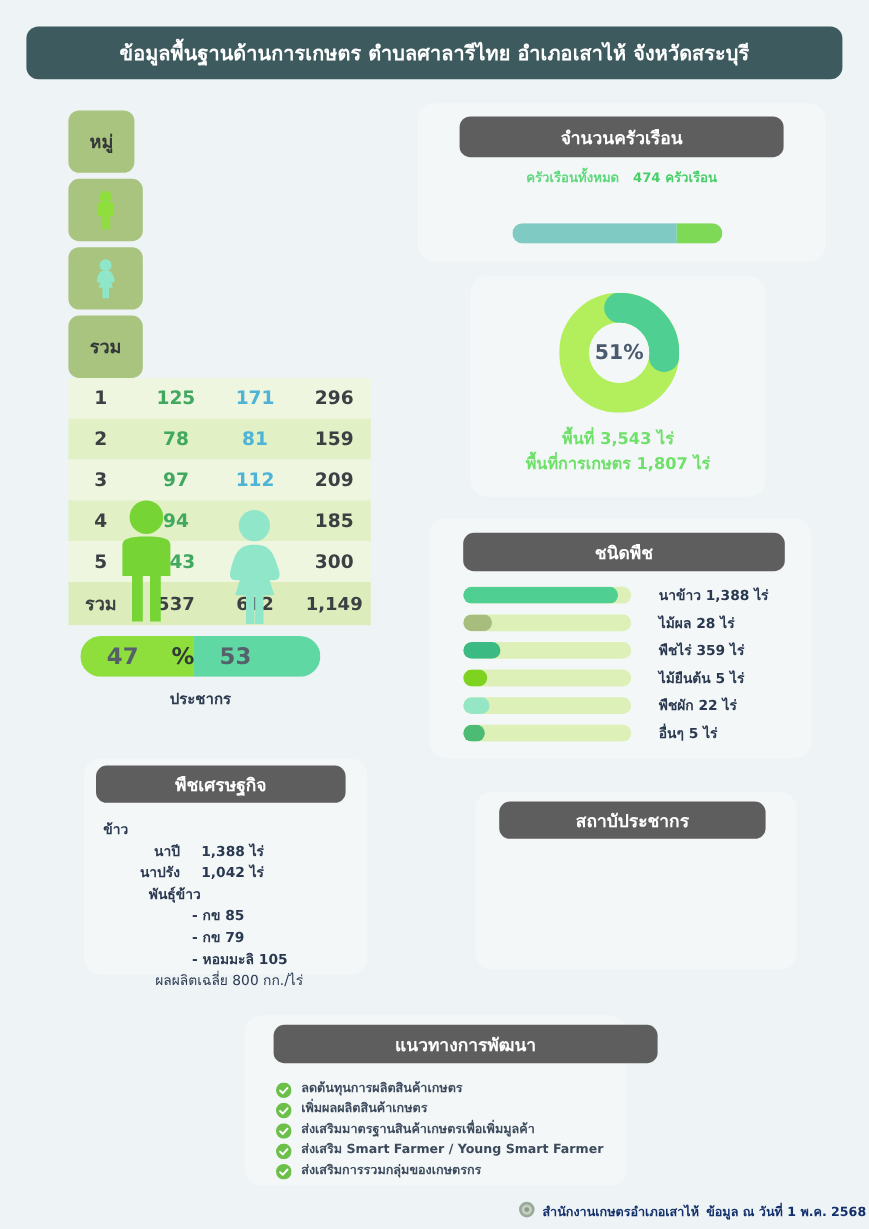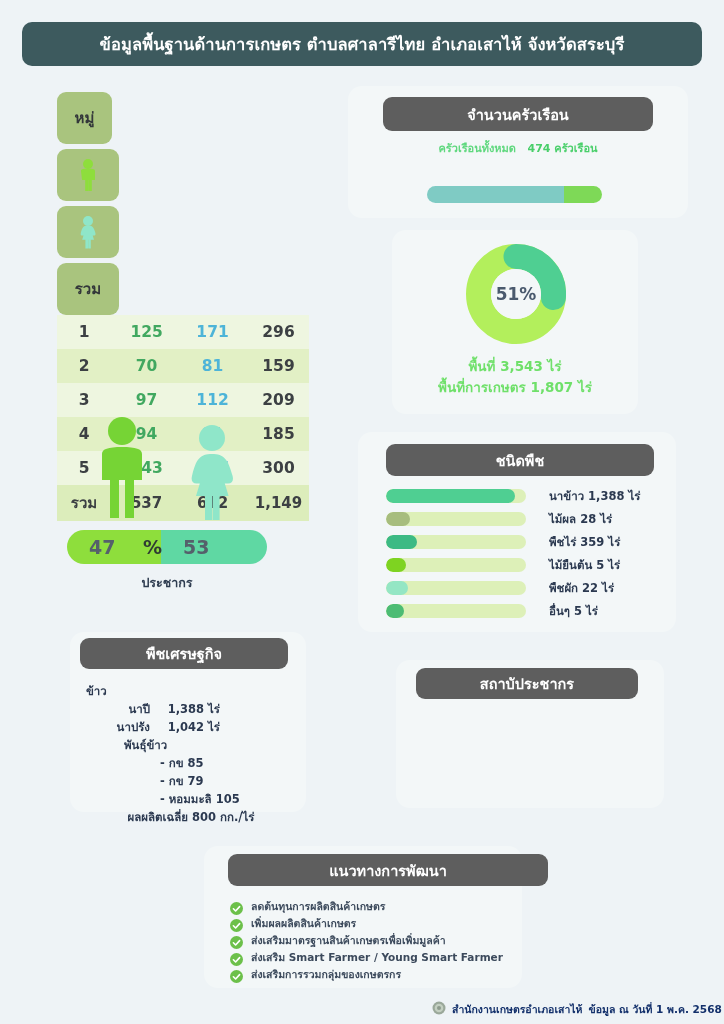--- a/index.html
+++ b/index.html
@@ -105,21 +105,21 @@
   
   .econ-card{left:70px;top:632px;width:236px;height:180px;}
   .econ-pill{position:absolute;left:80px;top:638px;width:208px;height:31px;}
   .econ-body{position:absolute;left:86px;top:682px;width:210px;color:#2b3950;}
   .econ-head{font-size:11.5px;font-weight:bold;}
   .econ-r{display:flex;font-size:11.5px;font-weight:bold;line-height:18px;}
   .econ-r .k{width:64px;text-align:right;}
   .econ-r .v{width:70px;text-align:right;}
   .econ-sub{font-size:11.5px;font-weight:bold;line-height:18px;padding-left:38px;}
   .econ-dash{font-size:11.5px;font-weight:bold;line-height:18px;padding-left:74px;}
-  .econ-last{font-size:11.5px;font-weight:bold;line-height:18px;text-align:center;width:210px;}
+  .econ-last{font-size:11.5px;font-weight:normal;line-height:18px;text-align:center;width:210px;}
 
   
   .inst-card{left:396px;top:660px;width:268px;height:148px;}
   .inst-pill{position:absolute;left:416px;top:668px;width:222px;height:31px;}
   .inst-body{position:absolute;left:396px;top:710px;width:268px;text-align:center;}
   .inst-body div{font-size:11px;font-weight:bold;line-height:17px;}
   .inst-body .t{color:#4fc4cf;}
   .inst-body .d{color:#3c4a5c;}
 
   
@@ -165,21 +165,21 @@
     </div>
 
     <div class="trow odd">
       <div class="td c0">1</div>
       <div class="td c1">125</div>
       <div class="td c2">171</div>
       <div class="td c3">296</div>
     </div>
     <div class="trow even">
       <div class="td c0">2</div>
-      <div class="td c1">70</div>
+      <div class="td c1">78</div>
       <div class="td c2">81</div>
       <div class="td c3">159</div>
     </div>
     <div class="trow odd">
       <div class="td c0">3</div>
       <div class="td c1">97</div>
       <div class="td c2">112</div>
       <div class="td c3">209</div>
     </div>
     <div class="trow even">

